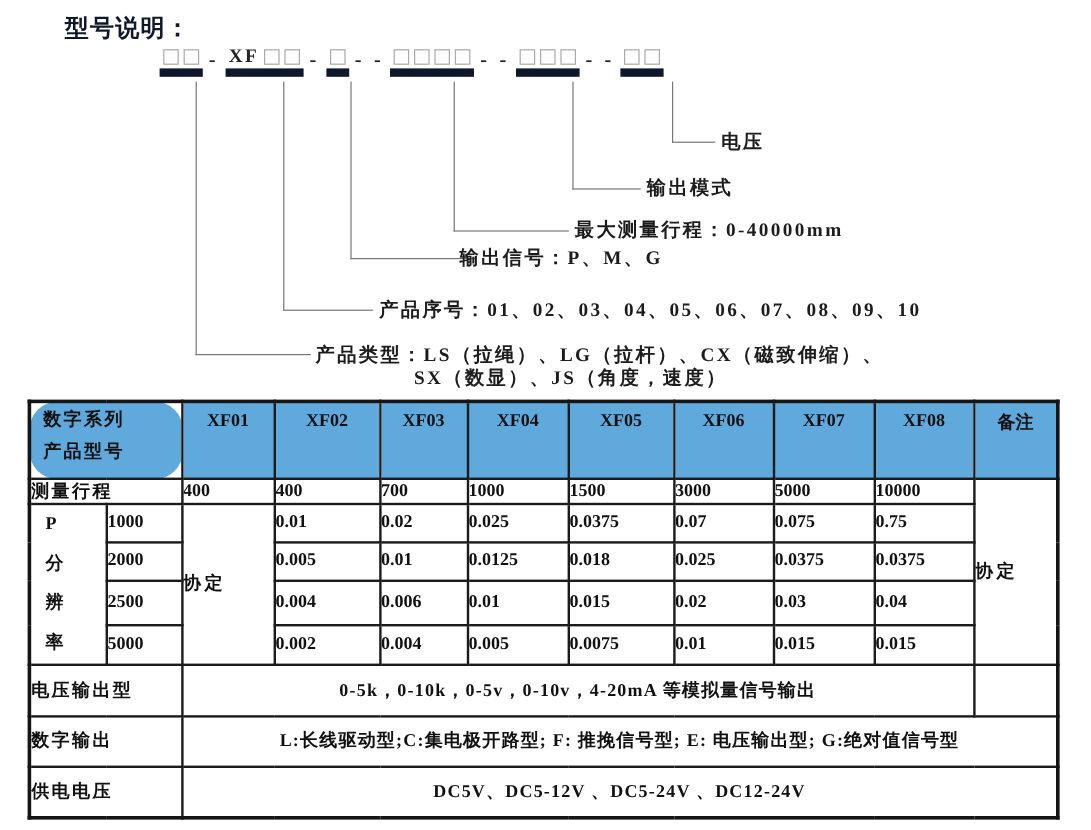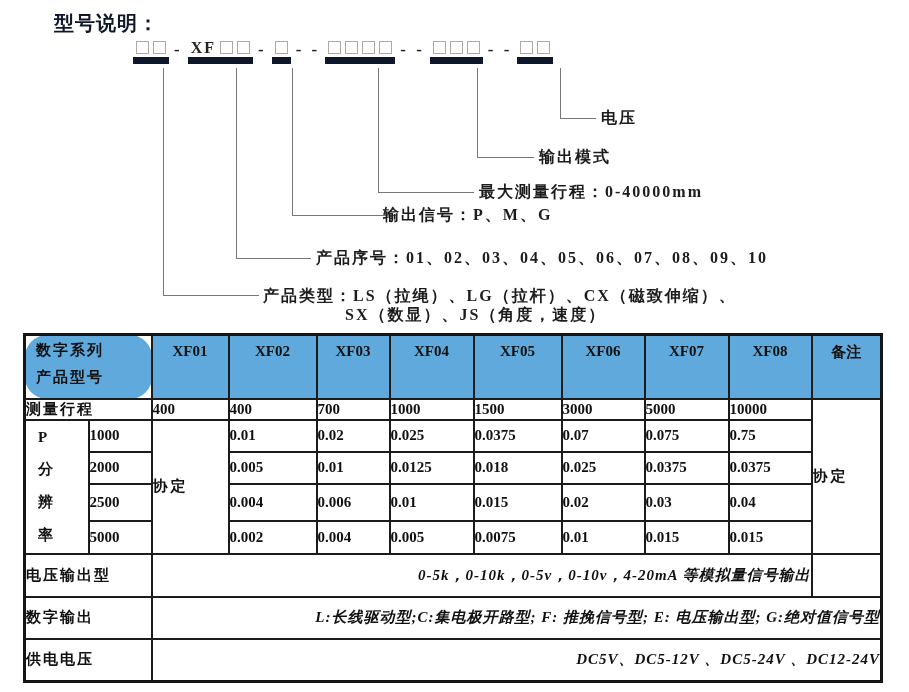--- a/index.html
+++ b/index.html
@@ -69,21 +69,21 @@
   th.h-label{text-align:left;padding-left:10px;line-height:1.0;border-radius:22px;}
   th.h-label div{margin-bottom:12px;letter-spacing:2px;}
   .row-label{text-align:left;padding-left:10px;letter-spacing:2px;}
   .val{text-align:left;padding-left:12px;}
   .center{text-align:left;padding-left:0;letter-spacing:3px;margin-left:20px;}
   .pcol{vertical-align:top;}
   .pcol .pchars{
     display:flex;flex-direction:column;justify-content:space-around;
     height:130px;padding-left:12px;
   }
-  .long-val{text-align:right;padding-left:12px;letter-spacing:1px;white-space:nowrap;font-style:italic;}
+  .long-val{text-align:center;padding-left:12px;letter-spacing:1px;white-space:nowrap;}
 </style>
 </head>
 <body>
 
 <div class="page-title">型号说明：</div>
 
 <div class="code-line">
   <span class="code-group">
     <span class="code-box"></span>
     <span class="code-box"></span>

